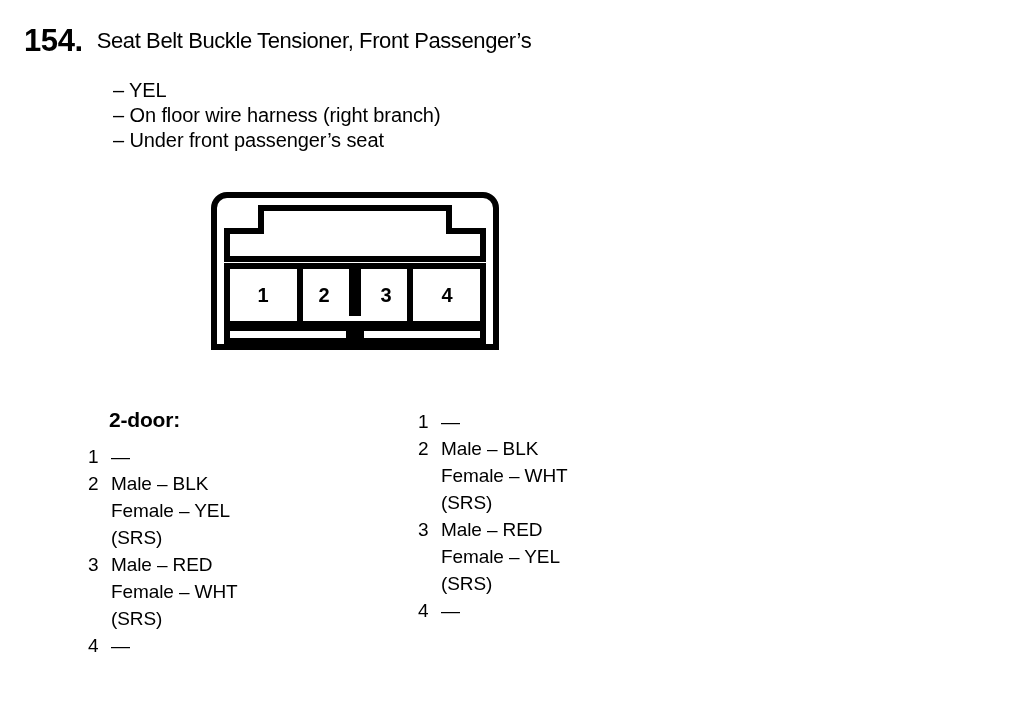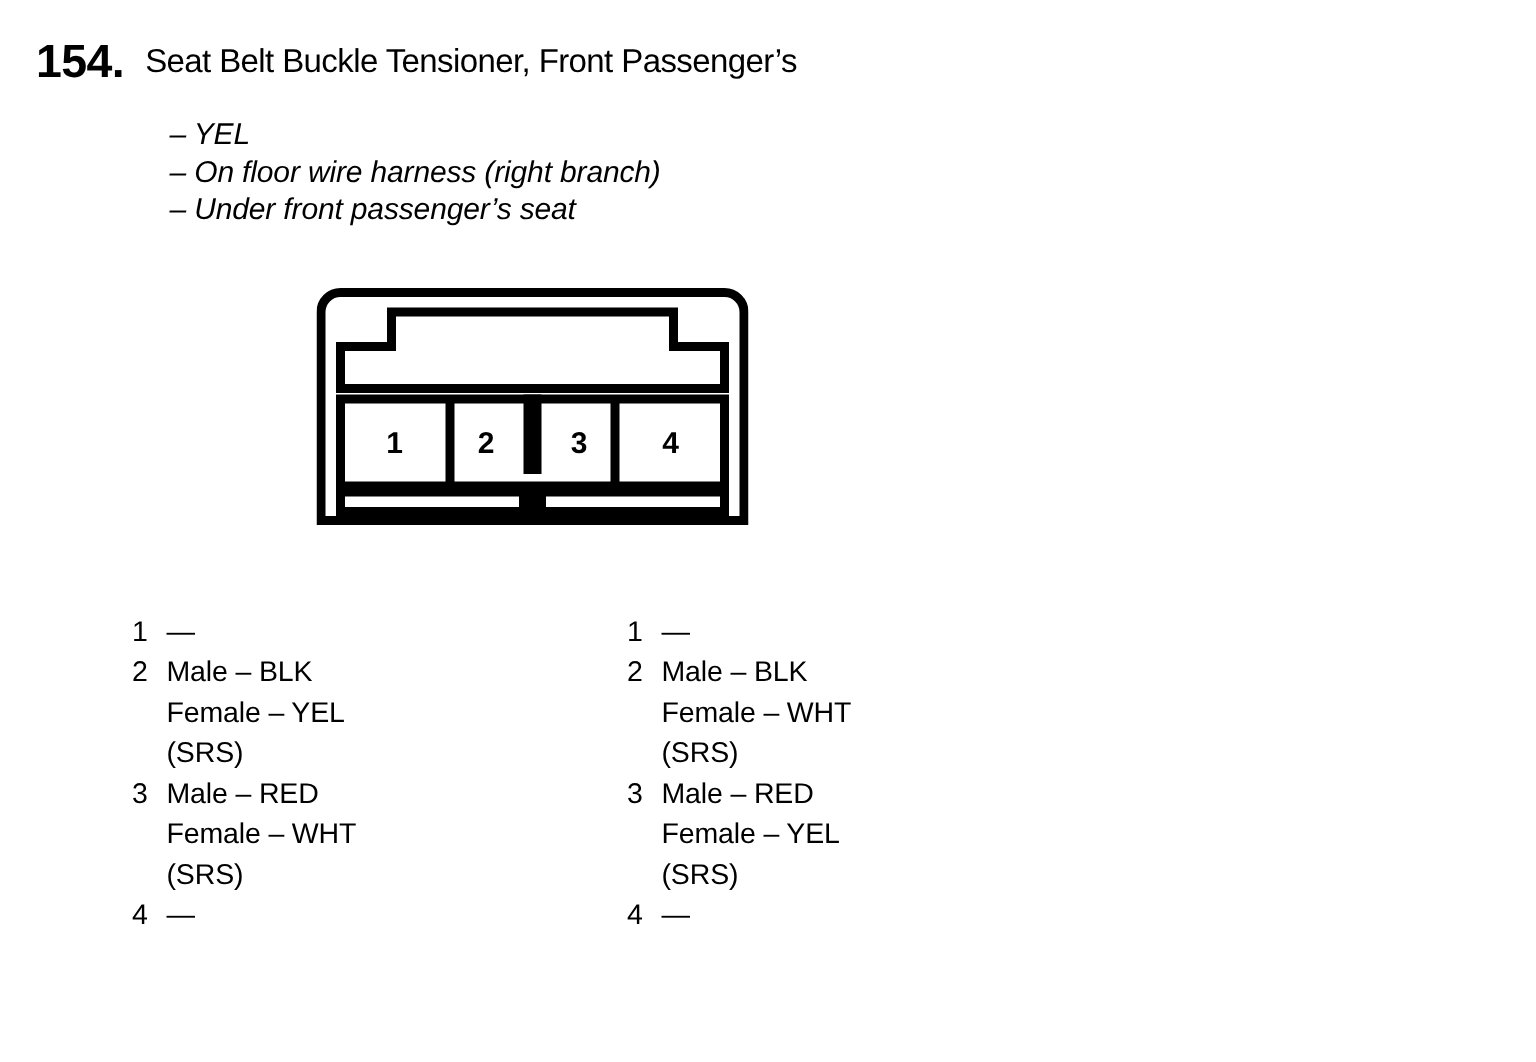--- a/index.html
+++ b/index.html
@@ -41,21 +41,20 @@
   .notes {
     position: absolute;
     left: 113px;
     top: 78px;
   }
   .note-line {
     font-size: 20px;
     line-height: 25px;
     white-space: nowrap;
     letter-spacing: -0.1px;
-    font-style: italic;
   }
 
   
   .connector {
     position: absolute;
     left: 211px;
     top: 192px;
     width: 288px;
     height: 158px;
   }
@@ -146,20 +145,21 @@
     <rect x="150" y="136" width="122" height="13" fill="none" stroke="#000" stroke-width="6"></rect>
 
     <text class="pin-num" x="52" y="110">1</text>
     <text class="pin-num" x="113" y="110">2</text>
     <text class="pin-num" x="175" y="110">3</text>
     <text class="pin-num" x="236" y="110">4</text>
   </svg>
 </div>
 
 <div class="col col-2door">
+  <div class="col-heading">2-door:</div>
   <div class="pin-rows">
 
     <div class="pin-row">
       <div class="pin-idx">1</div>
       <div class="pin-vals">
         <div class="pin-val-line">—</div>
       </div>
     </div>
 
     <div class="pin-row">

